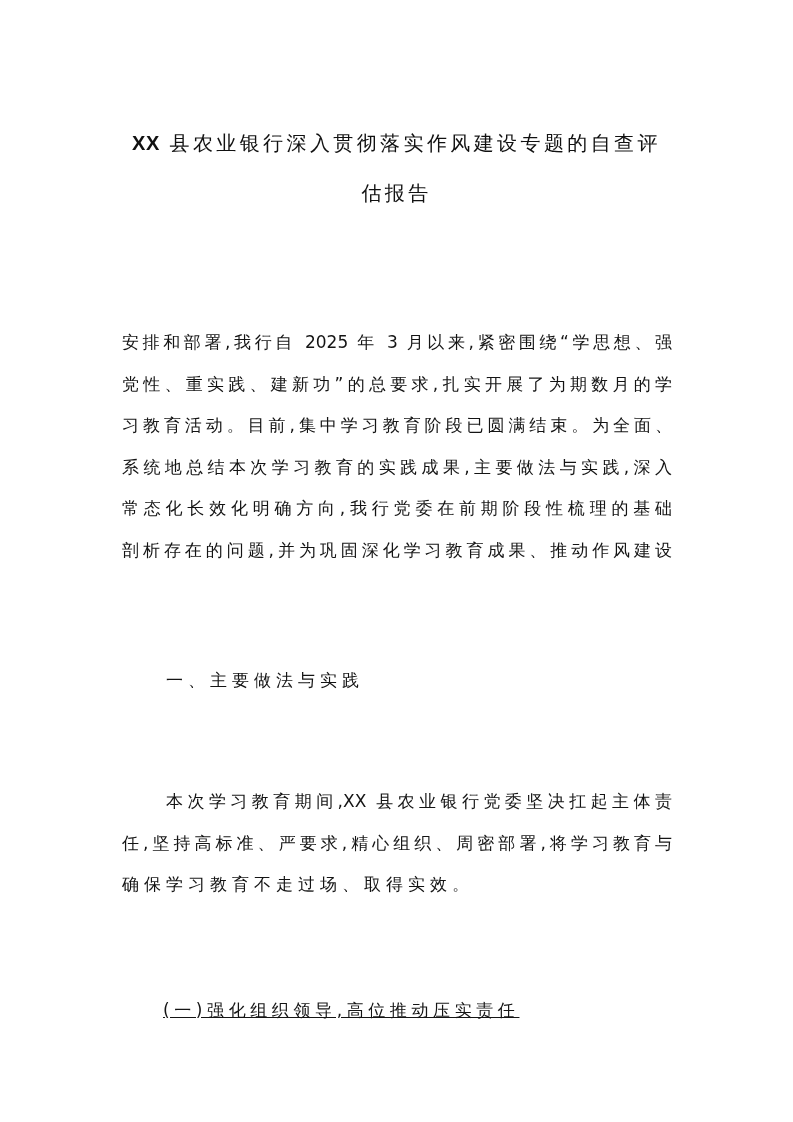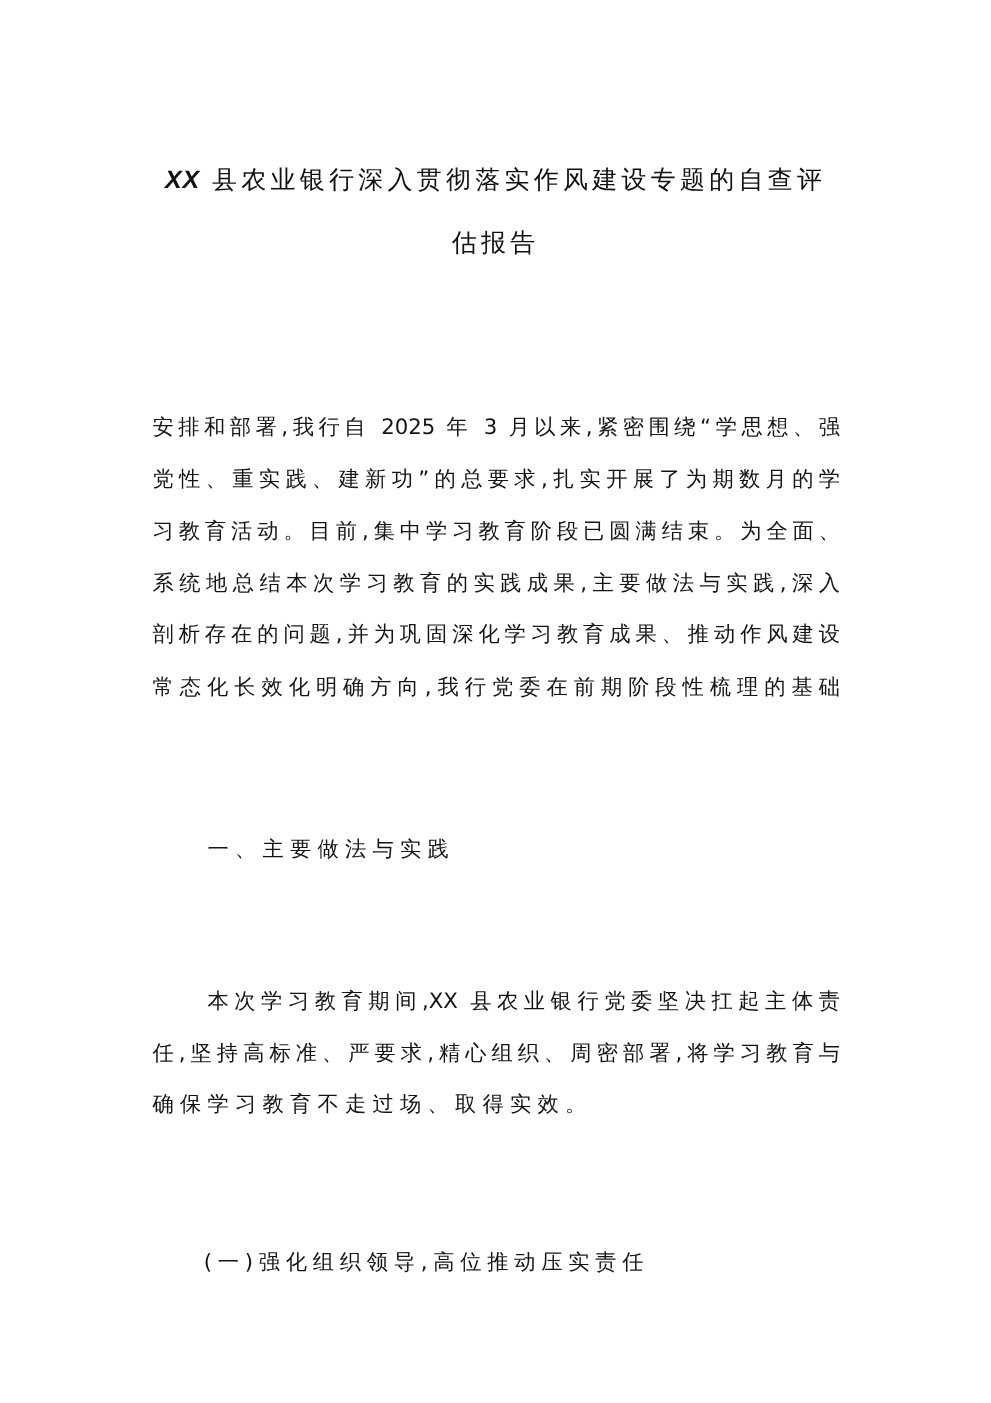--- a/index.html
+++ b/index.html
@@ -30,21 +30,20 @@
     text-align: center;
     font-size: 20px;
     line-height: 50px;
     letter-spacing: 3.4px;
     color: #111;
   }
   .title .latin-bold {
     font-family: "Liberation Sans", sans-serif;
     font-weight: bold;
     letter-spacing: 0.5px;
-    font-style: italic;
   }
   .title-line { display: block; white-space: nowrap; }
 
   .block {
     position: absolute;
     left: 122px;
     width: 550px;
     font-size: 17px;
     line-height: 41.5px;
   }
@@ -53,21 +52,21 @@
     white-space: nowrap;
     text-align: justify;
     text-align-last: justify;
     text-justify: inter-character;
     height: 41.5px;
     overflow: visible;
   }
   .line.indent { padding-left: 44px; }
   .line.last { text-align: left; text-align-last: left; letter-spacing: 5px; }
   .heading .line { text-align: left; text-align-last: left; letter-spacing: 5px; }
-  .heading-sub .line { text-align: left; text-align-last: left; letter-spacing: 4.6px; padding-left: 41px; }
+  .heading-sub .line { text-align: left; text-align-last: left; letter-spacing: 4.6px; padding-left: 41px; text-decoration: underline; }
 
   #para-1 { top: 322px; }
   #heading-1 { top: 660px; }
   #para-2 { top: 781px; }
   #heading-2 { top: 990px; }
 </style>
 </head>
 <body>
 
 <div class="page">
@@ -75,22 +74,22 @@
   <div class="title">
     <span class="title-line"><span class="latin-bold">XX</span><span> 县农业银行深入贯彻落实作风建设专题的自查评</span></span>
     <span class="title-line">估报告</span>
   </div>
 
   <div class="block paragraph" id="para-1">
     <span class="line">安排和部署,我行自 2025 年 3 月以来,紧密围绕“学思想、强</span>
     <span class="line">党性、重实践、建新功”的总要求,扎实开展了为期数月的学</span>
     <span class="line">习教育活动。目前,集中学习教育阶段已圆满结束。为全面、</span>
     <span class="line">系统地总结本次学习教育的实践成果,主要做法与实践,深入</span>
+    <span class="line">常态化长效化明确方向,我行党委在前期阶段性梳理的基础</span>
     <span class="line">剖析存在的问题,并为巩固深化学习教育成果、推动作风建设</span>
-    <span class="line">常态化长效化明确方向,我行党委在前期阶段性梳理的基础</span>
   </div>
 
   <div class="block heading" id="heading-1">
     <span class="line indent">一、主要做法与实践</span>
   </div>
 
   <div class="block paragraph" id="para-2">
     <span class="line indent">本次学习教育期间,XX 县农业银行党委坚决扛起主体责</span>
     <span class="line">任,坚持高标准、严要求,精心组织、周密部署,将学习教育与</span>
     <span class="line last">确保学习教育不走过场、取得实效。</span>

